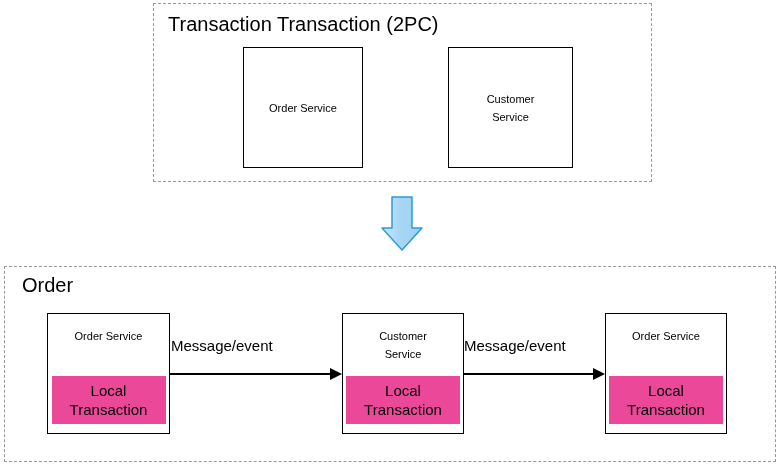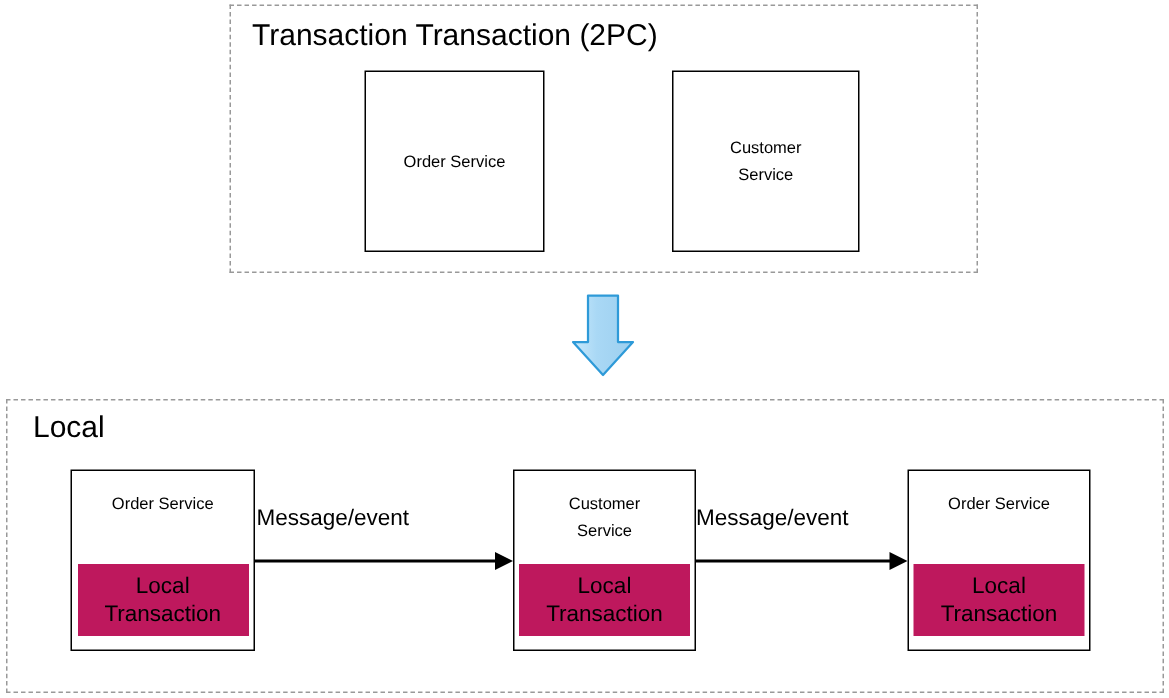--- a/index.html
+++ b/index.html
@@ -71,21 +71,21 @@
     left: 50%;
     transform: translateX(-50%);
   }
   .local-box {
     position: absolute;
     bottom: 9px;
     left: 50%;
     transform: translateX(-50%);
     width: 114px;
     height: 48px;
-    background: #be185d;
+    background: #ec4899;
     display: flex;
     align-items: center;
     justify-content: center;
     text-align: center;
     margin-top: 44px;
   }
   .local-label {
     display: block;
     width: 92px;
     font-size: 15px;
@@ -146,21 +146,21 @@
       <linearGradient id="blueGrad" x1="0" y1="0" x2="1" y2="0">
         <stop offset="0" stop-color="#c9e9fb"></stop>
         <stop offset="0.4" stop-color="#a9d8f5"></stop>
         <stop offset="1" stop-color="#9ccfef"></stop>
       </linearGradient>
     </defs>
     <polygon points="11,1 31,1 31,32 41,32 21,54 1,32 11,32" fill="url(#blueGrad)" stroke="#2e9ad8" stroke-width="1.5" stroke-linejoin="round"></polygon>
   </svg>
 
   <div class="dashed-box container-saga">
-    <div class="section-title title-saga">Local</div>
+    <div class="section-title title-saga">Order</div>
   </div>
 
   <div class="saga-node saga-node-1">
     <span class="svc-label">Order Service</span>
     <div class="local-box">
       <span class="local-label">Local Transaction</span>
     </div>
   </div>
 
   <div class="msg-arrow msg-arrow-1">

